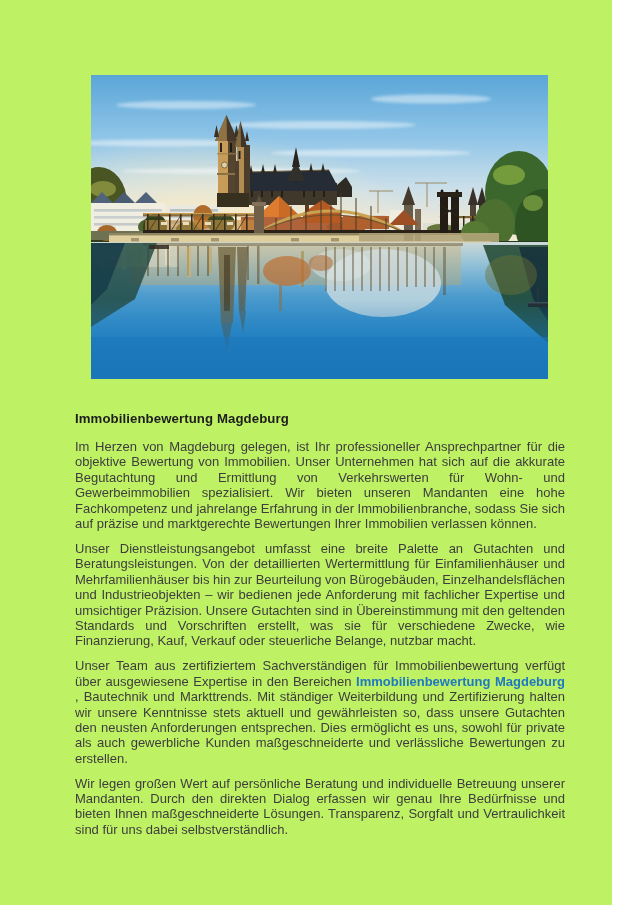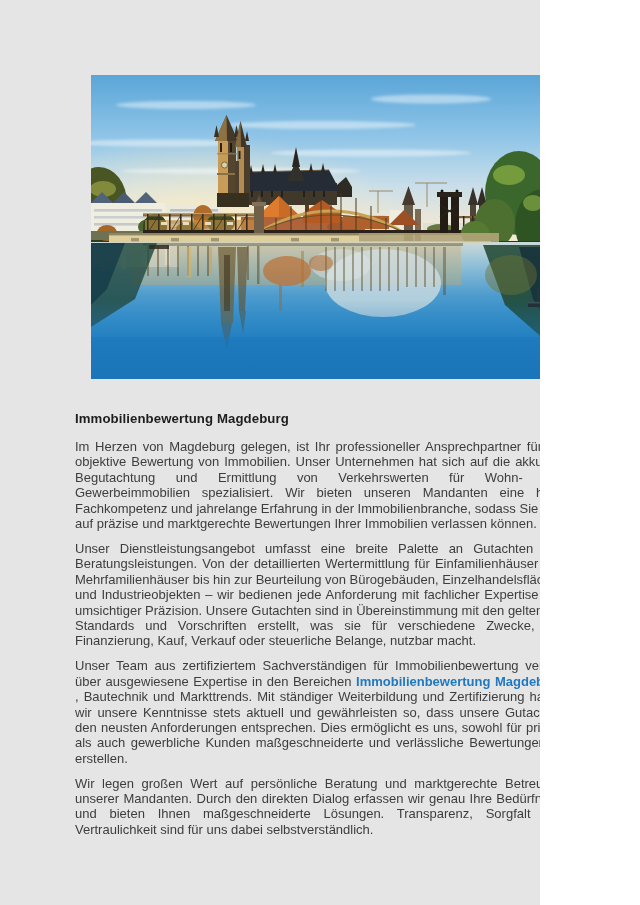--- a/index.html
+++ b/index.html
@@ -1,17 +1,17 @@
 <!DOCTYPE html>
 <html><head>
 <meta charset="utf-8">
 <style>
   html,body{margin:0;padding:0;background:#ffffff;}
   body{width:640px;height:905px;font-family:"Liberation Sans",sans-serif;}
-  .page{position:relative;width:540px;height:905px;background:#e5e5e5;overflow:hidden;}
+  .page{position:relative;width:612px;height:905px;background:#bef264;overflow:hidden;}
   .hero{position:absolute;left:91px;top:75px;width:457px;height:304px;margin:0;padding:0;}
   .hero svg{display:block;width:100%;height:100%;}
   .article{position:absolute;left:75px;top:411px;width:490px;color:#3d3d3d;
            font-size:13px;line-height:15.4px;text-align:justify;}
   .article h1{font-size:13.2px;line-height:16px;color:#1d1d1d;font-weight:700;
               margin:0 0 12px 0;text-align:left;letter-spacing:0.1px;}
   .article p{margin:0 0 9.5px 0;}
   a.inline-link{color:#1e78c2;font-weight:700;text-decoration:none;cursor:pointer;}
 </style>
 </head>
@@ -343,16 +343,16 @@
         <rect x="446.5" y="213" width="1.2" height="14" fill="#2b3944"></rect>
       </g>
     </svg>
   </figure>
 
   <main class="article">
     <h1>Immobilienbewertung Magdeburg</h1>
     <p>Im Herzen von Magdeburg gelegen, ist Ihr professioneller Ansprechpartner für die objektive Bewertung von Immobilien. Unser Unternehmen hat sich auf die akkurate Begutachtung und Ermittlung von Verkehrswerten für Wohn- und Gewerbeimmobilien spezialisiert. Wir bieten unseren Mandanten eine hohe Fachkompetenz und jahrelange Erfahrung in der Immobilienbranche, sodass Sie sich auf präzise und marktgerechte Bewertungen Ihrer Immobilien verlassen können.</p>
     <p>Unser Dienstleistungsangebot umfasst eine breite Palette an Gutachten und Beratungsleistungen. Von der detaillierten Wertermittlung für Einfamilienhäuser und Mehrfamilienhäuser bis hin zur Beurteilung von Bürogebäuden, Einzelhandelsflächen und Industrieobjekten – wir bedienen jede Anforderung mit fachlicher Expertise und umsichtiger Präzision. Unsere Gutachten sind in Übereinstimmung mit den geltenden Standards und Vorschriften erstellt, was sie für verschiedene Zwecke, wie Finanzierung, Kauf, Verkauf oder steuerliche Belange, nutzbar macht.</p>
     <p><span>Unser Team aus zertifiziertem Sachverständigen für Immobilienbewertung verfügt über ausgewiesene Expertise in den Bereichen </span><a class="inline-link" href="#">Immobilienbewertung Magdeburg</a><span> , Bautechnik und Markttrends. Mit ständiger Weiterbildung und Zertifizierung halten wir unsere Kenntnisse stets aktuell und gewährleisten so, dass unsere Gutachten den neusten Anforderungen entsprechen. Dies ermöglicht es uns, sowohl für private als auch gewerbliche Kunden maßgeschneiderte und verlässliche Bewertungen zu erstellen.</span></p>
-    <p>Wir legen großen Wert auf persönliche Beratung und marktgerechte Betreuung unserer Mandanten. Durch den direkten Dialog erfassen wir genau Ihre Bedürfnisse und bieten Ihnen maßgeschneiderte Lösungen. Transparenz, Sorgfalt und Vertraulichkeit sind für uns dabei selbstverständlich.</p>
+    <p>Wir legen großen Wert auf persönliche Beratung und individuelle Betreuung unserer Mandanten. Durch den direkten Dialog erfassen wir genau Ihre Bedürfnisse und bieten Ihnen maßgeschneiderte Lösungen. Transparenz, Sorgfalt und Vertraulichkeit sind für uns dabei selbstverständlich.</p>
   </main>
 
 </div>
 
 </body></html>

